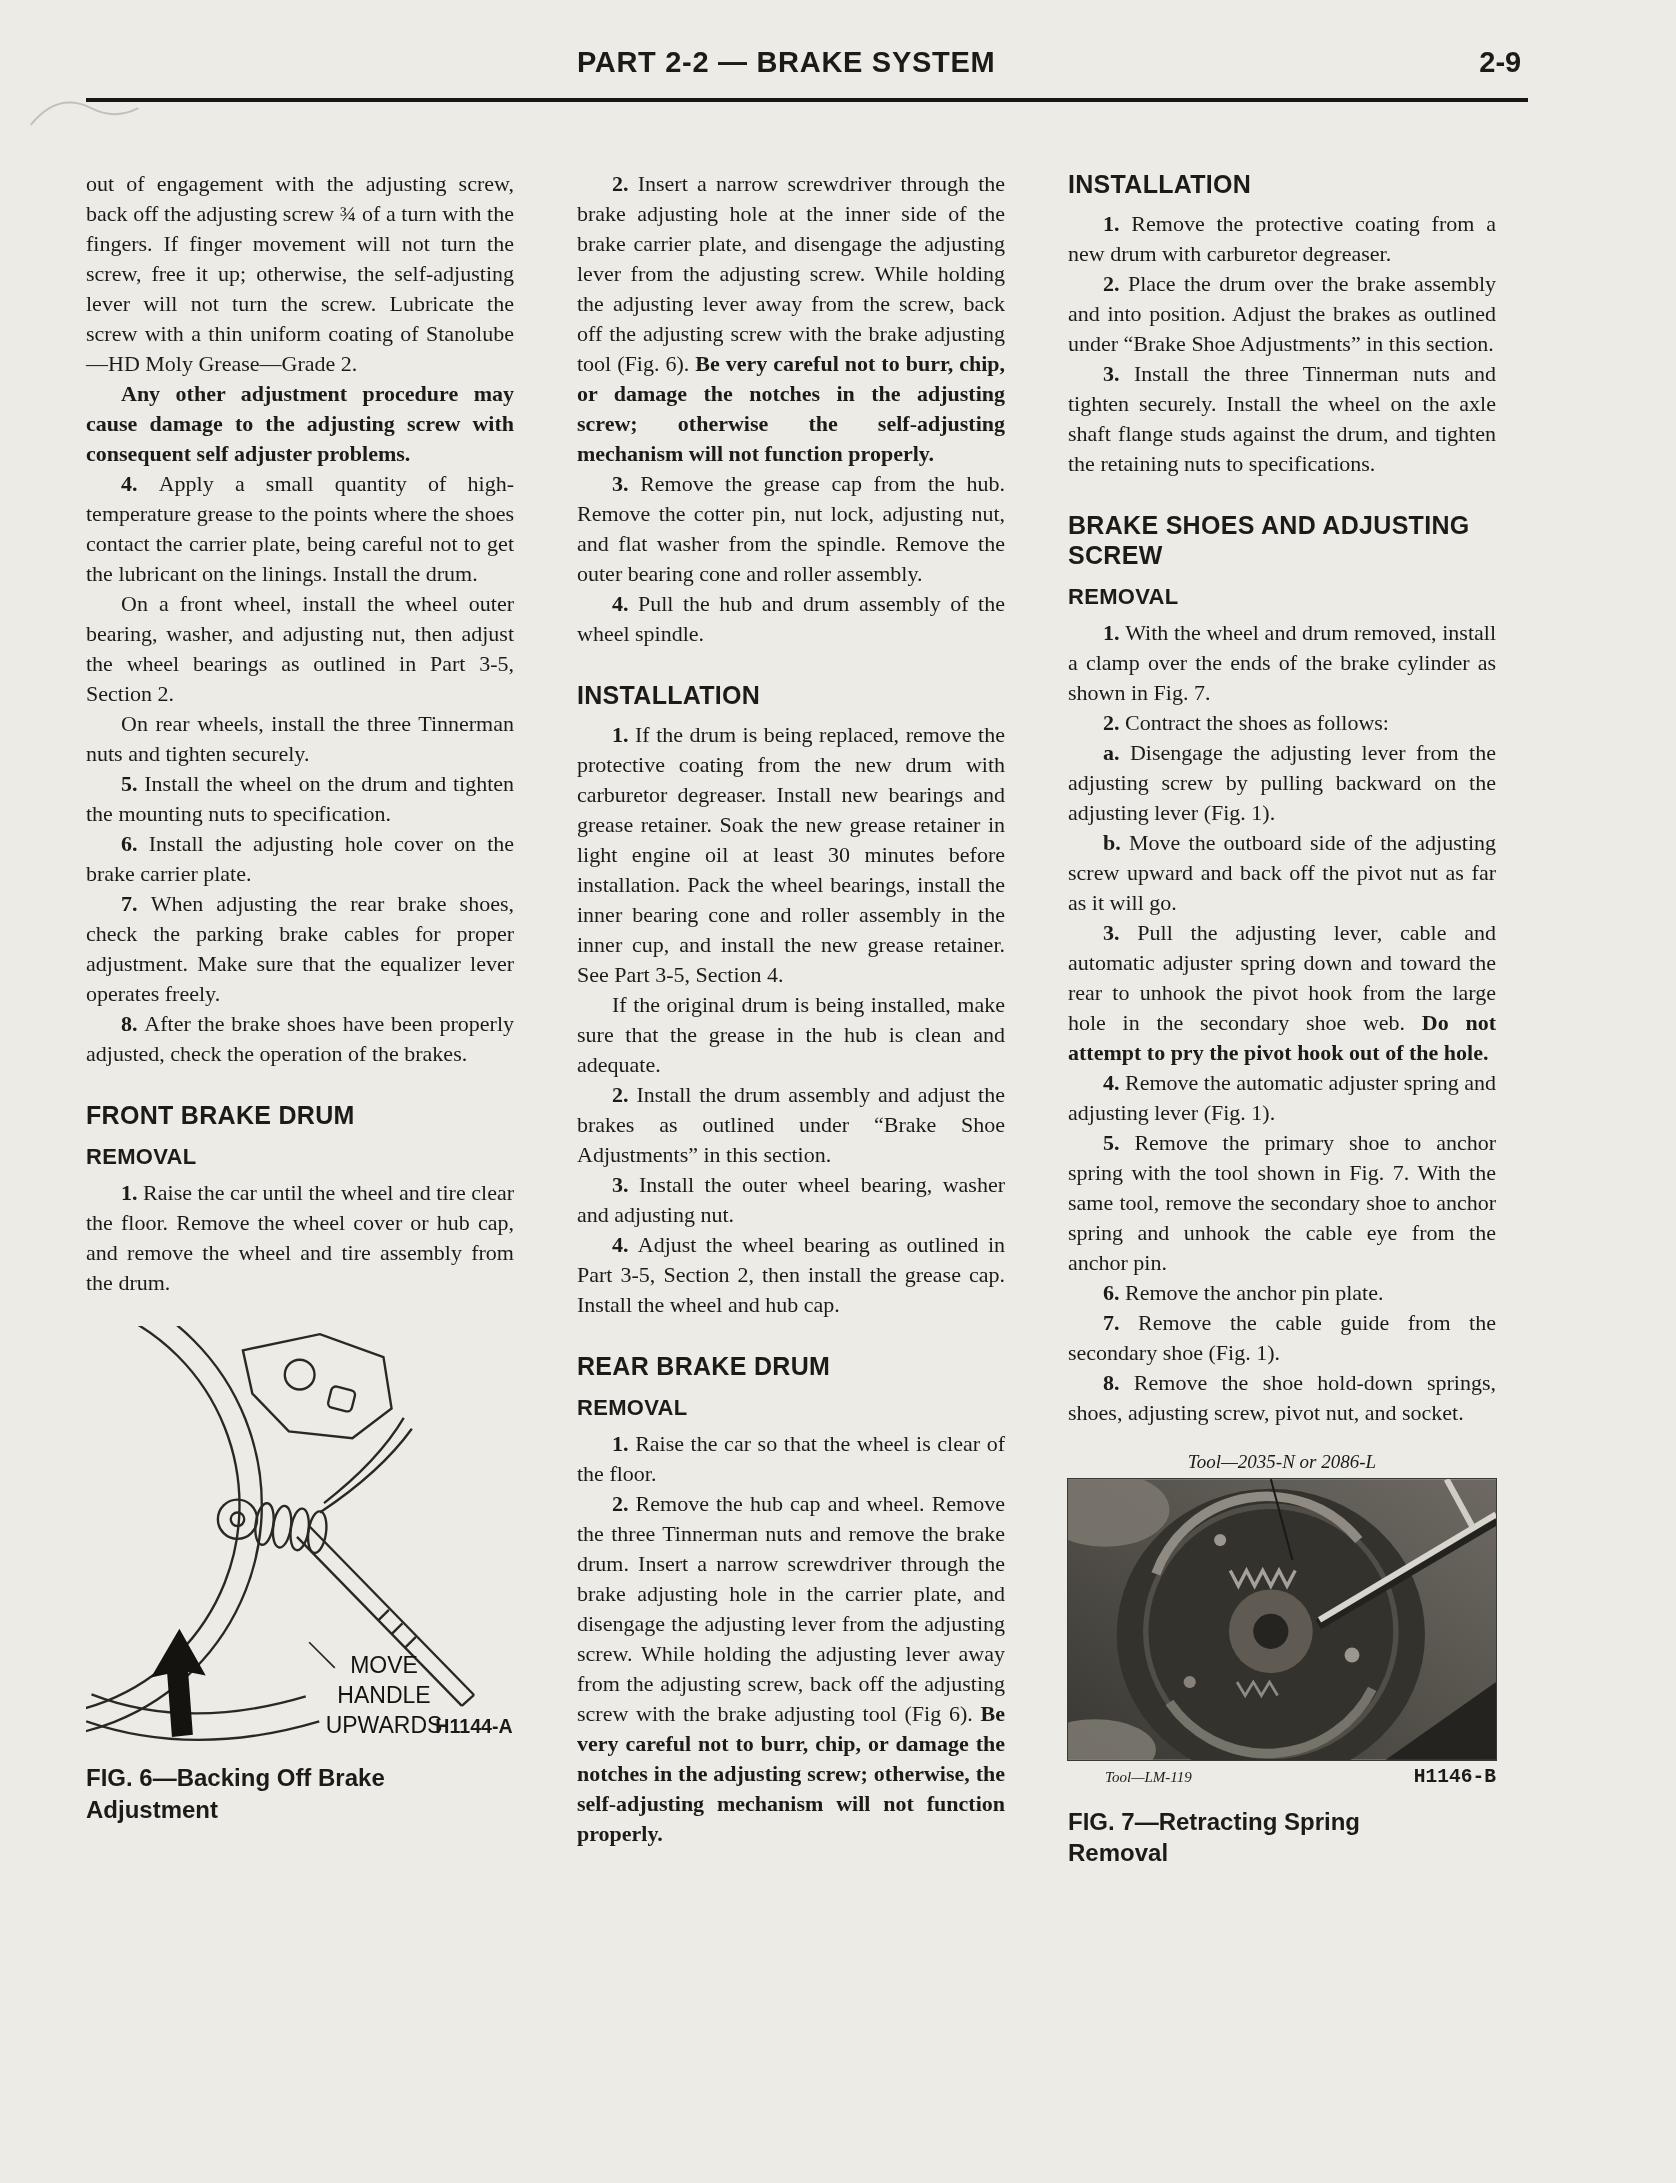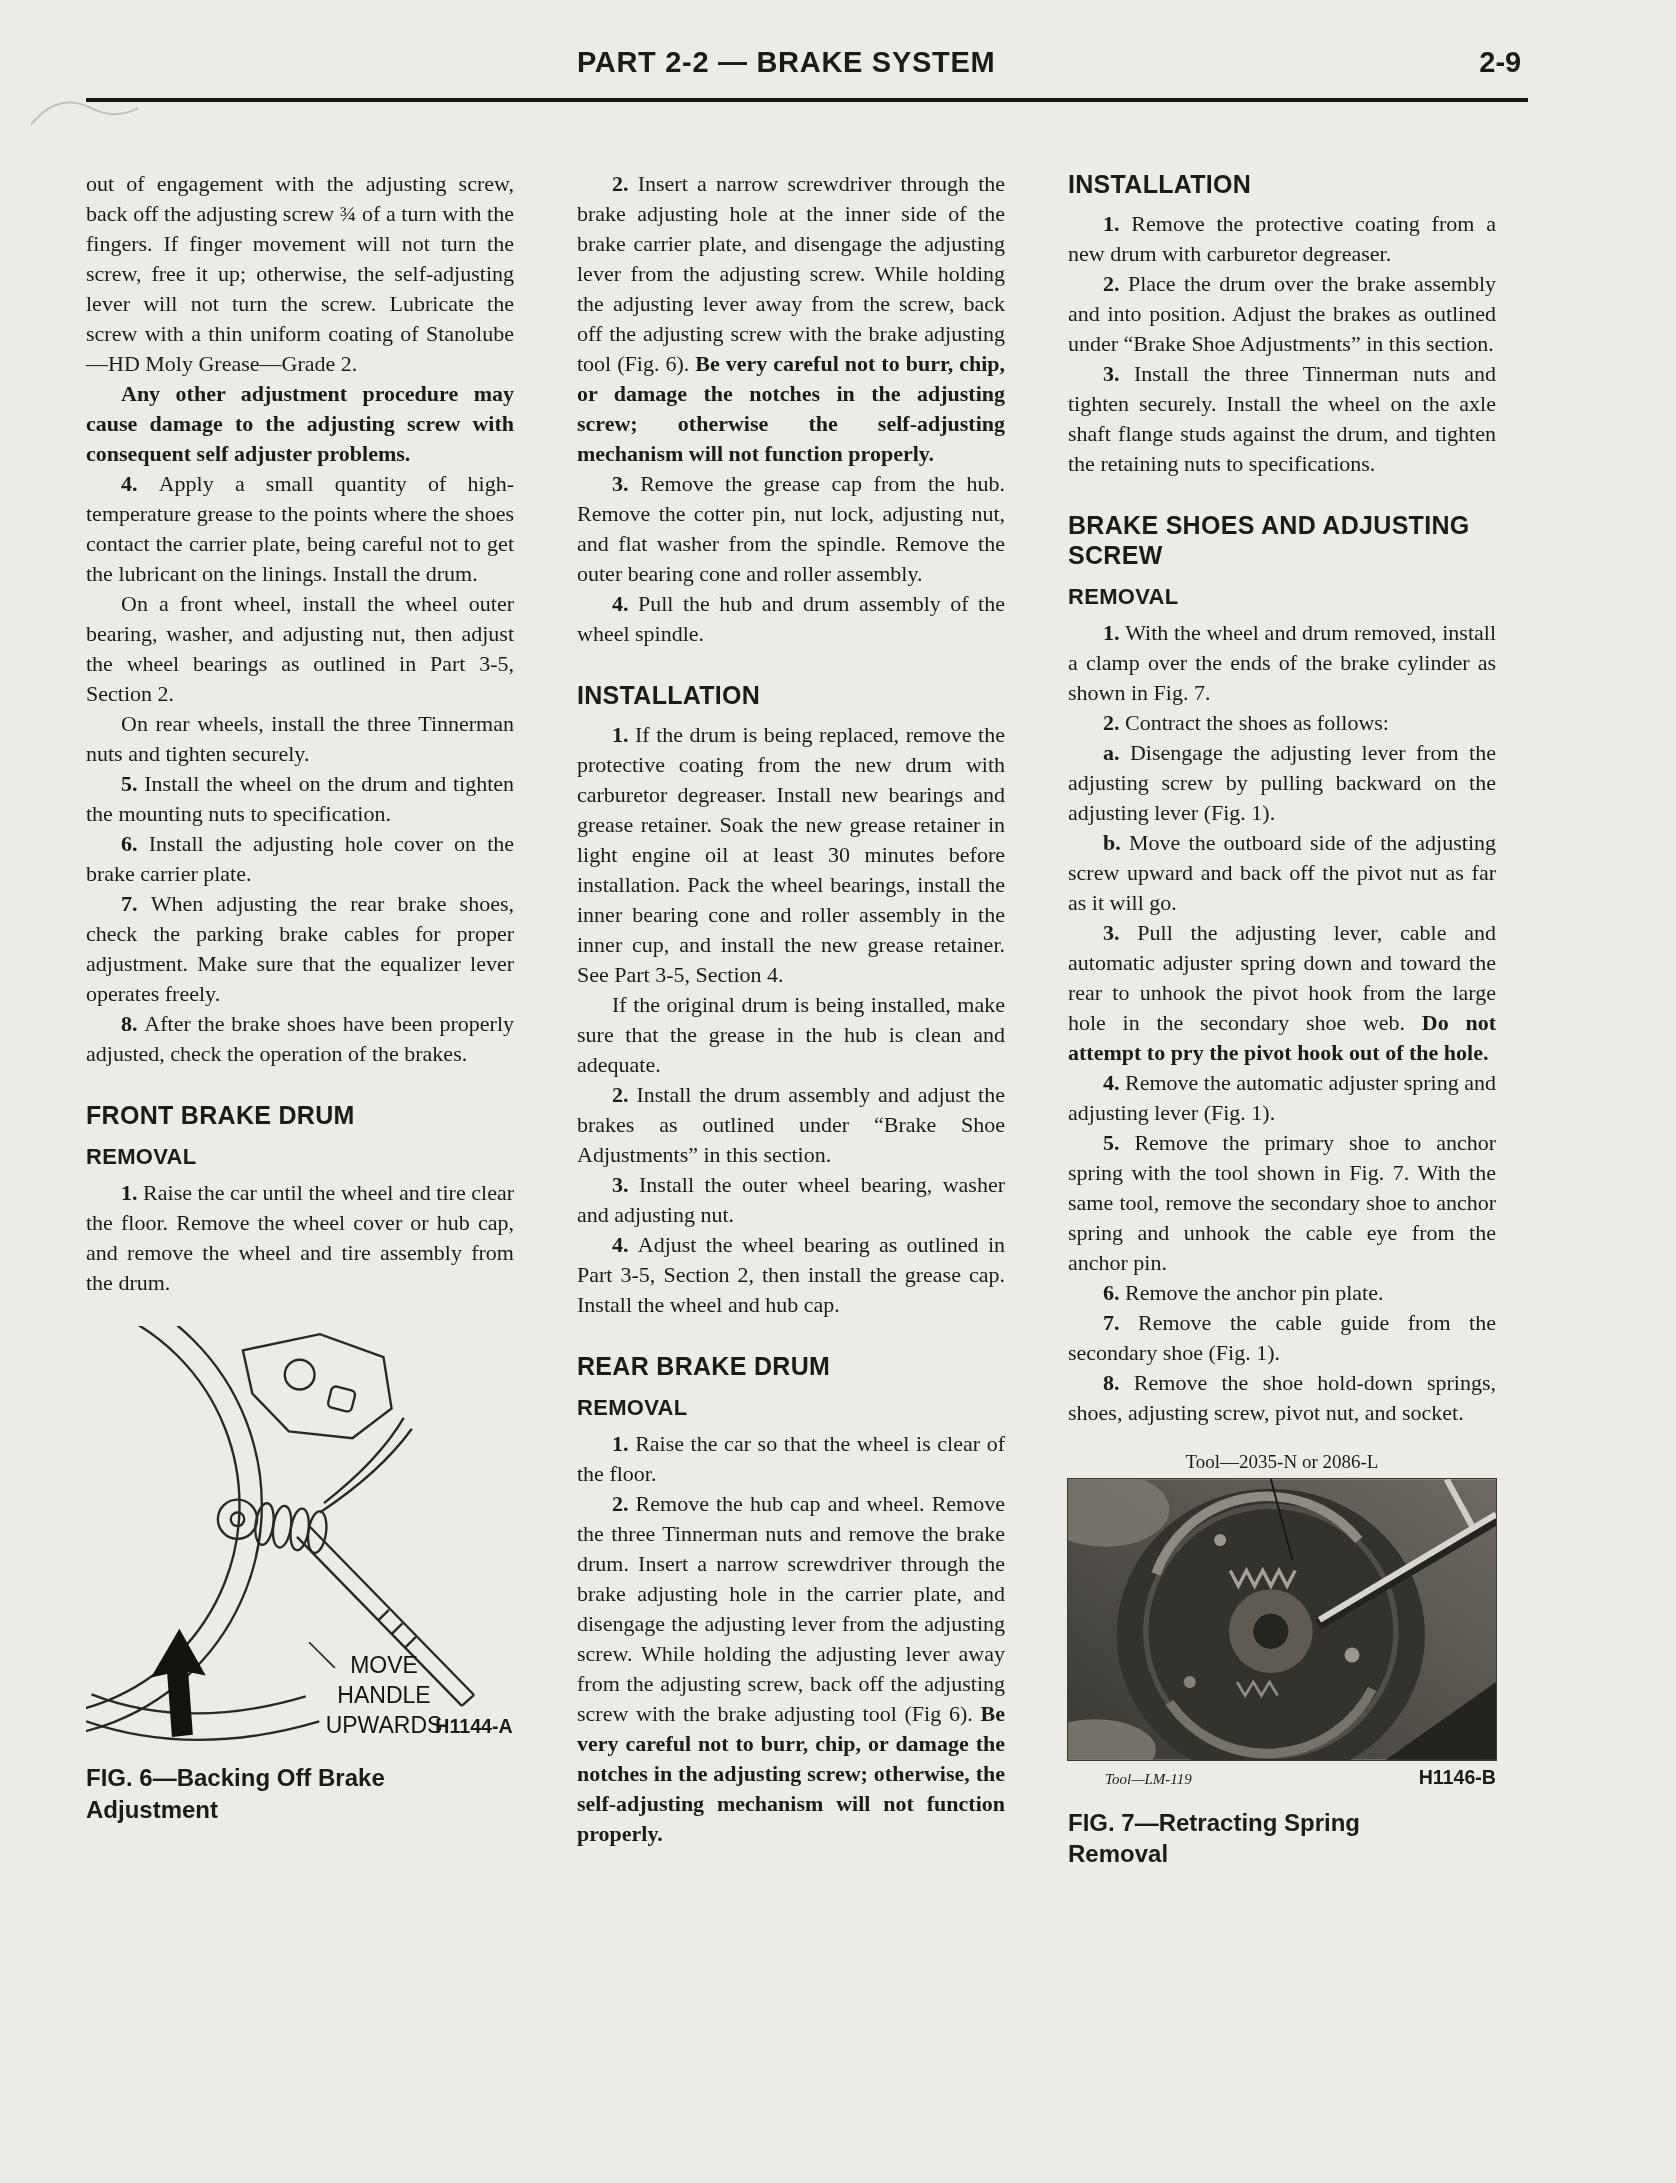--- a/index.html
+++ b/index.html
@@ -55,28 +55,28 @@
   .fig6-code{
     position:absolute;right:1.4px;bottom:6.8px;
     font-family:"Liberation Sans",sans-serif;font-weight:bold;font-size:19.6px;
   }
   .fig-caption{
     font-family:"Liberation Sans",sans-serif;font-weight:bold;
     font-size:24px;line-height:1.3;margin-top:17.6px;max-width:379px;
   }
   .fig7{margin-top:23px;}
   .fig7-top{
-    font-size:19px;text-align:center;margin-bottom:5.4px;
+    font-style:italic;font-size:19px;text-align:center;margin-bottom:5.4px;
     font-family:"Liberation Serif",serif;
   }
   .fig7-photo{width:428px;height:281px;outline:0.7px solid #3a3834;}
   .fig7-photo svg{display:block;}
   .fig7-row{display:flex;justify-content:space-between;align-items:baseline;margin-top:6.8px;}
   .fig7-tool{font-style:italic;font-size:15px;margin-left:37px;}
-  .fig7-code{font-family:Liberation Sans, sans-serif;font-weight:bold;font-size:19.6px;}
+  .fig7-code{font-family:Liberation Mono, monospace;font-weight:bold;font-size:19.6px;}
 </style>
 </head>
 <body>
 
 <div class="page">
 
   <svg class="scan-mark" width="115" height="47" viewBox="0 0 170 70">
     <path d="M5 55 Q 45 5 95 30 Q 130 48 165 30" fill="none" stroke="#8f8d86" stroke-width="3"></path>
   </svg>
 

